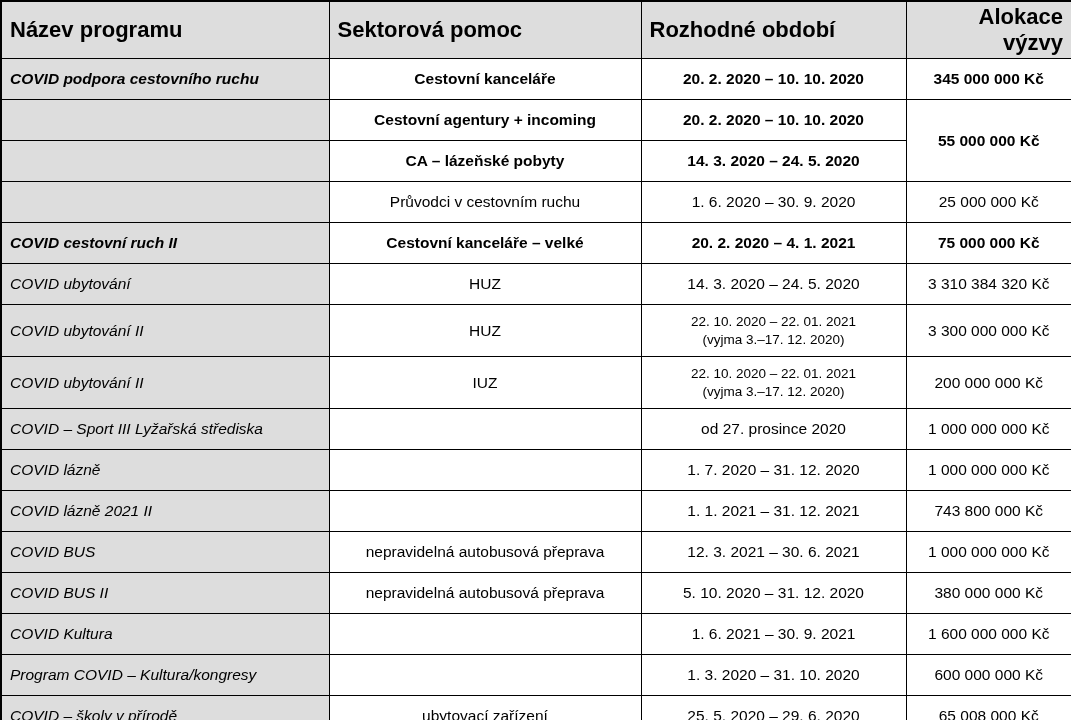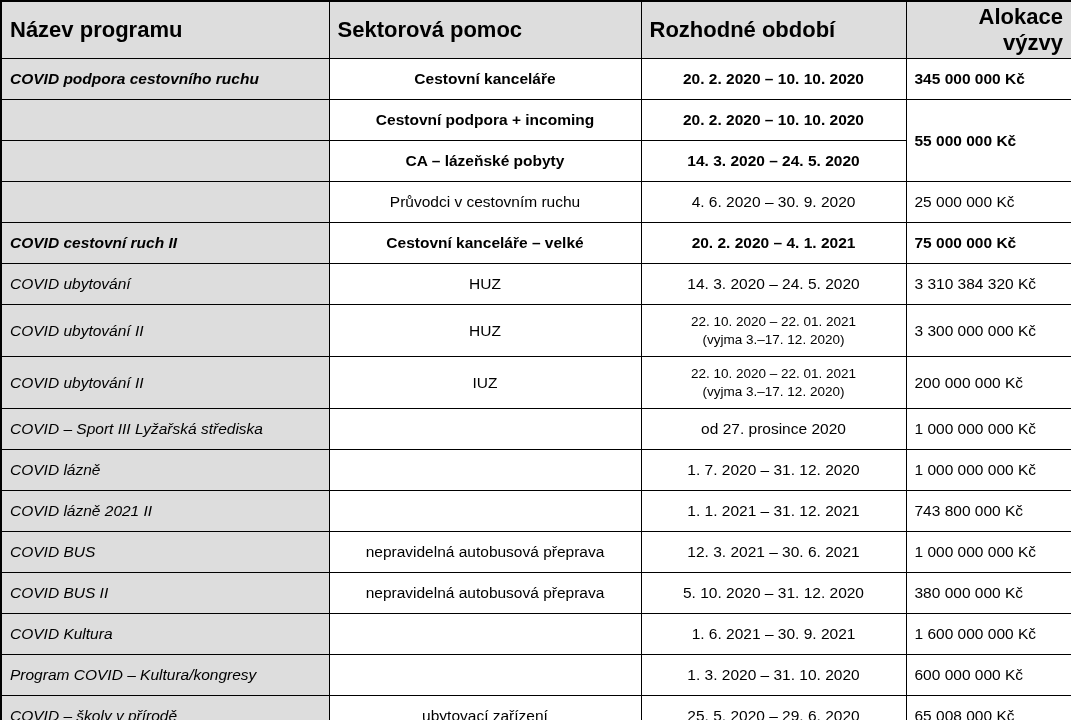--- a/index.html
+++ b/index.html
@@ -33,21 +33,21 @@
   }
   th.h-alloc { text-align: right; }
   td { font-size: 15.5px; }
   td.program {
     background: #dddddd;
     font-style: italic;
   }
   td.bold { font-weight: bold; }
   td.sector { text-align: center; }
   td.period { text-align: center; }
-  td.alloc { text-align: left; }
+  td.alloc { text-align: center; }
   td.period .pline { display: block; line-height: 1.3; text-align: center; }
   td.period.small { font-size: 13.5px; }
 </style>
 </head>
 <body>
 
 <table class="covid-table">
   <colgroup>
     <col style="width:328px">
     <col style="width:312px">
@@ -66,35 +66,35 @@
 
     <tr>
       <td class="program bold">COVID podpora cestovního ruchu</td>
       <td class="sector bold">Cestovní kanceláře</td>
       <td class="period bold">20. 2. 2020 – 10. 10. 2020</td>
       <td class="alloc bold">345 000 000 Kč</td>
     </tr>
 
     <tr>
       <td class="program"></td>
-      <td class="sector bold">Cestovní podpora + incoming</td>
+      <td class="sector bold">Cestovní agentury + incoming</td>
       <td class="period bold">20. 2. 2020 – 10. 10. 2020</td>
       <td class="alloc bold" rowspan="2">55 000 000 Kč</td>
     </tr>
 
     <tr>
       <td class="program"></td>
       <td class="sector bold">CA – lázeňské pobyty</td>
       <td class="period bold">14. 3. 2020 – 24. 5. 2020</td>
     </tr>
 
     <tr>
       <td class="program"></td>
       <td class="sector">Průvodci v cestovním ruchu</td>
-      <td class="period">4. 6. 2020 – 30. 9. 2020</td>
+      <td class="period">1. 6. 2020 – 30. 9. 2020</td>
       <td class="alloc">25 000 000 Kč</td>
     </tr>
 
     <tr>
       <td class="program bold">COVID cestovní ruch II</td>
       <td class="sector bold">Cestovní kanceláře – velké</td>
       <td class="period bold">20. 2. 2020 – 4. 1. 2021</td>
       <td class="alloc bold">75 000 000 Kč</td>
     </tr>
 

